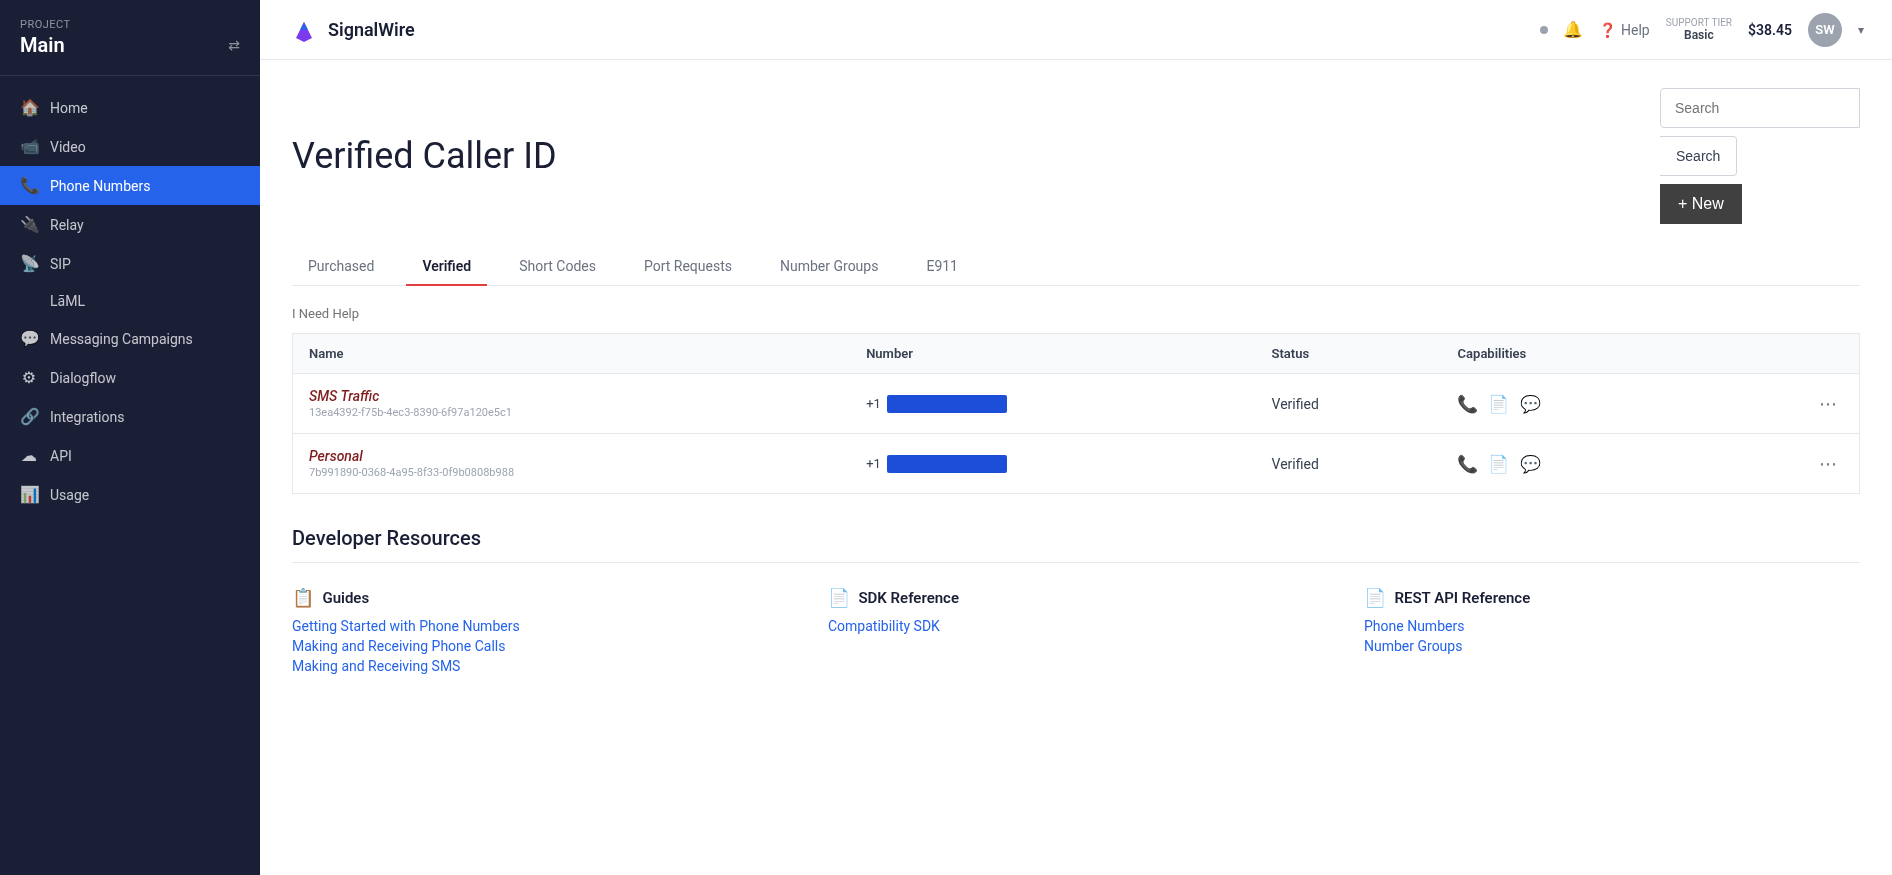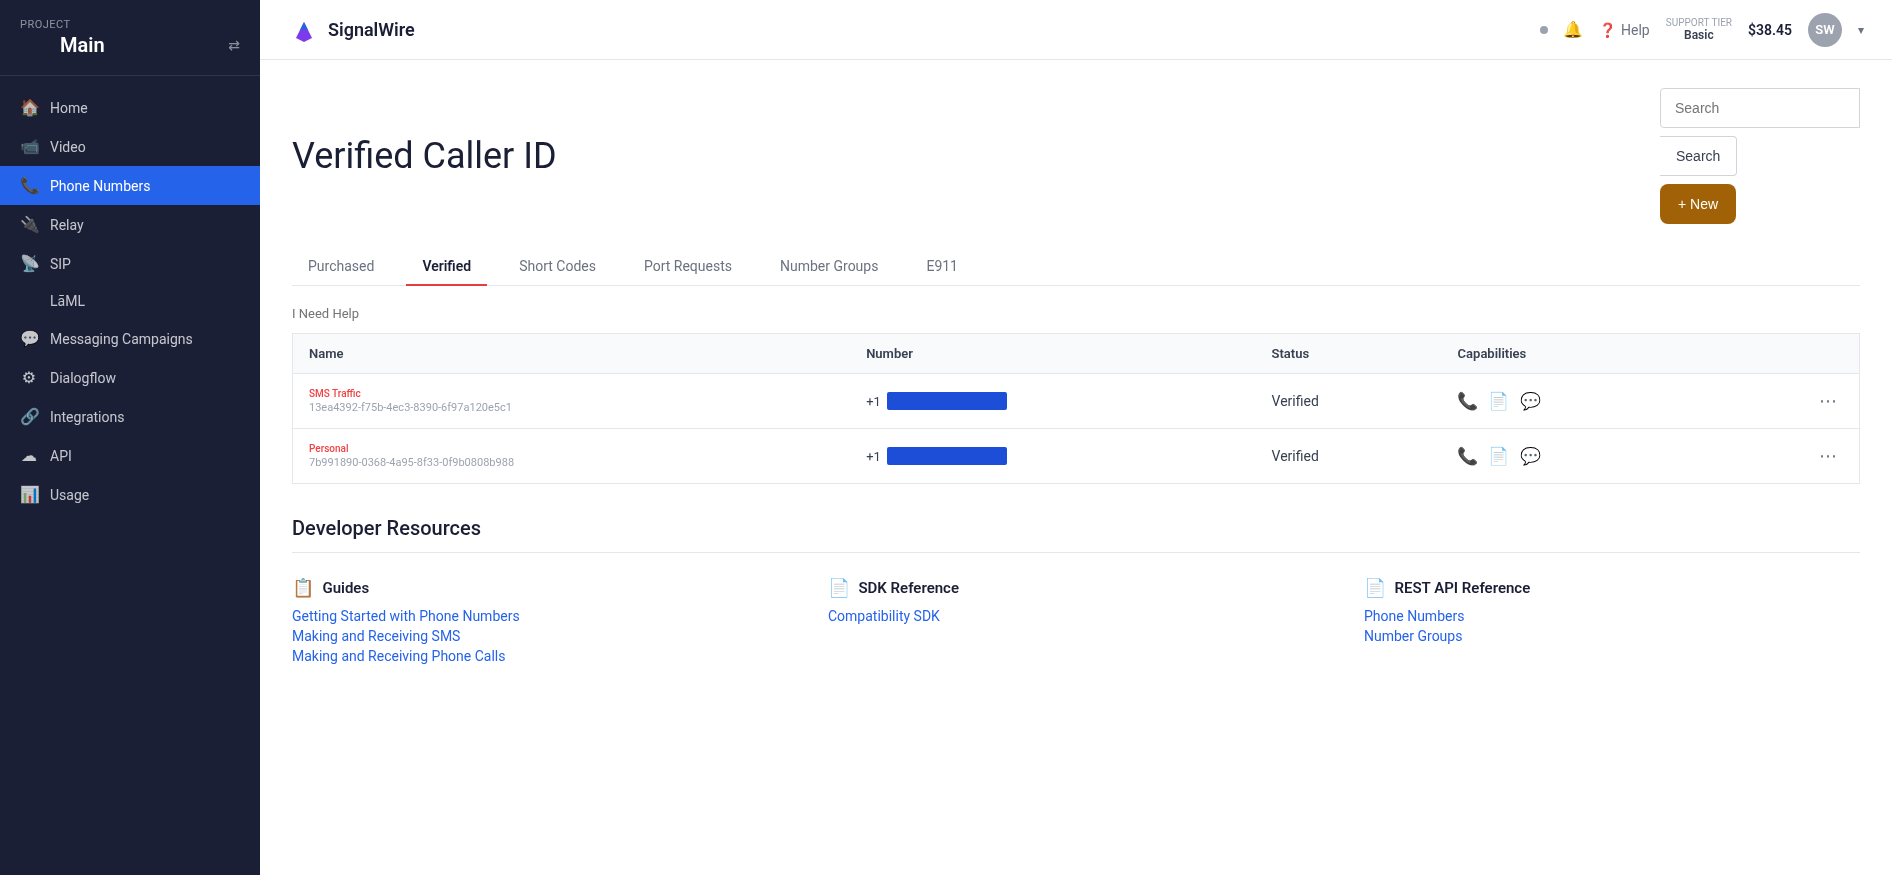--- a/index.html
+++ b/index.html
@@ -28,21 +28,20 @@
     #sidebar-project-name-row {
       display: flex;
       align-items: center;
       justify-content: space-between;
       margin-top: 2px;
     }
     #sidebar-project-name {
       font-size: 20px;
       font-weight: 600;
       color: #fff;
-      margin-left: 40px;
     }
     #sidebar-switch-icon {
       color: rgba(255,255,255,0.5);
       font-size: 14px;
       cursor: pointer;
     }
     #sidebar-nav {
       padding: 12px 0;
       flex: 1;
     }
@@ -179,28 +178,28 @@
       border-left: none;
       background: #fff;
       padding: 8px 16px;
       font-size: 14px;
       cursor: pointer;
       height: 40px;
       color: #374151;
       border-radius: 0 4px 4px 0;
     }
     #new-button {
-      background: #a16207;
+      background: #404040;
       color: #fff;
       border: none;
       padding: 8px 18px;
-      font-size: 14px;
+      font-size: 16px;
       font-weight: 500;
       cursor: pointer;
-      border-radius: 8px;
+      border-radius: 0;
       height: 40px;
       display: flex;
       align-items: center;
       gap: 6px;
     }
 
     
     #tabs {
       display: flex;
       border-bottom: 1px solid #e5e7eb;
@@ -250,24 +249,25 @@
       border-bottom: 1px solid #e5e7eb;
     }
     #data-table td {
       padding: 14px 16px;
       font-size: 14px;
       border-bottom: 1px solid #e5e7eb;
       vertical-align: middle;
     }
     #data-table tr:last-child td { border-bottom: none; }
     .entry-name {
-      color: #ef4444;
+      color: #7f1d1d;
       font-weight: 500;
-      font-size: 10px;
-      cursor: pointer;
+      font-size: 14px;
+      cursor: pointer;
+      font-style: italic;
     }
     .entry-id {
       color: #9ca3af;
       font-size: 11px;
       margin-top: 2px;
     }
     .number-cell {
       display: flex;
       align-items: center;
       gap: 6px;
@@ -529,22 +529,22 @@
     <div id="dev-resources">
       <h2 id="dev-resources-title">Developer Resources</h2>
       <div id="dev-resources-divider"></div>
       <div id="dev-resources-grid">
       <div class="resource-col">
     <div class="resource-col-title">
       <span class="resource-col-icon">📋</span>
       <span>Guides</span>
     </div>
     <a class="resource-link">Getting Started with Phone Numbers</a>
+            <a class="resource-link">Making and Receiving Phone Calls</a>
             <a class="resource-link">Making and Receiving SMS</a>
-            <a class="resource-link">Making and Receiving Phone Calls</a>
   </div>
           <div class="resource-col">
     <div class="resource-col-title">
       <span class="resource-col-icon">📄</span>
       <span>SDK Reference</span>
     </div>
             <a class="resource-link">Compatibility SDK</a>
   </div>
           <div class="resource-col">
     <div class="resource-col-title">

